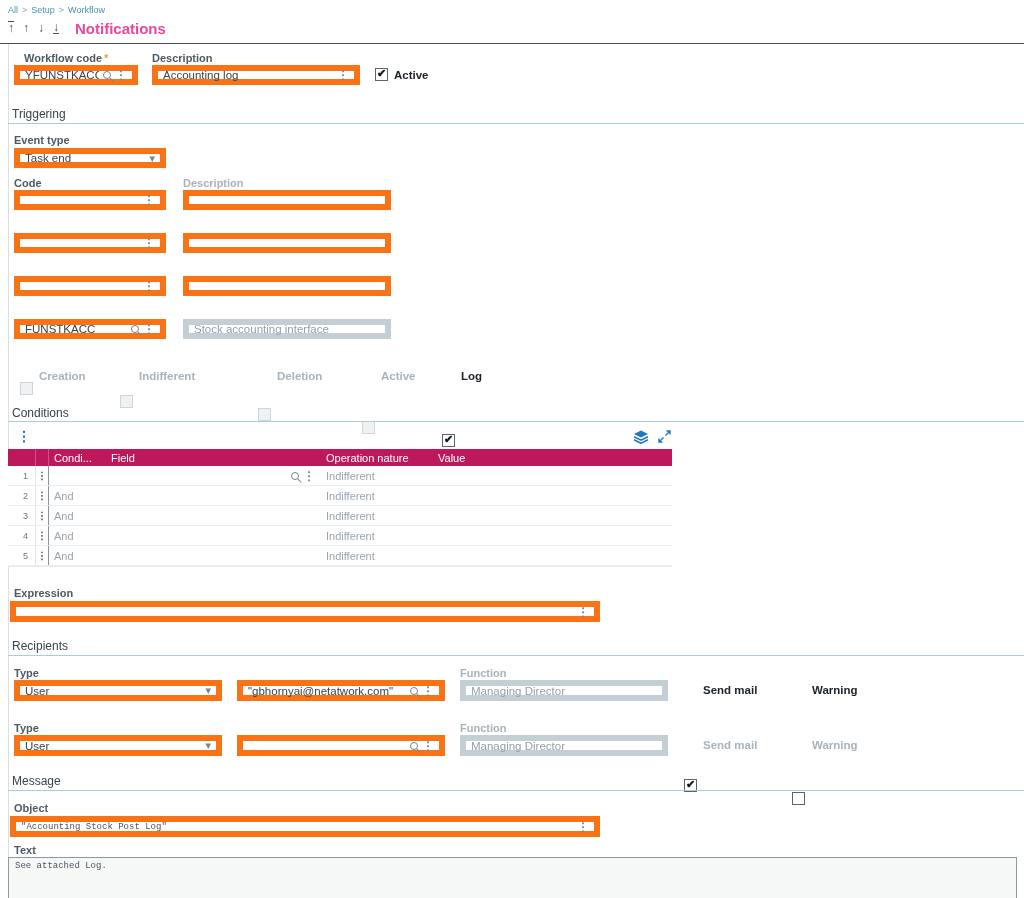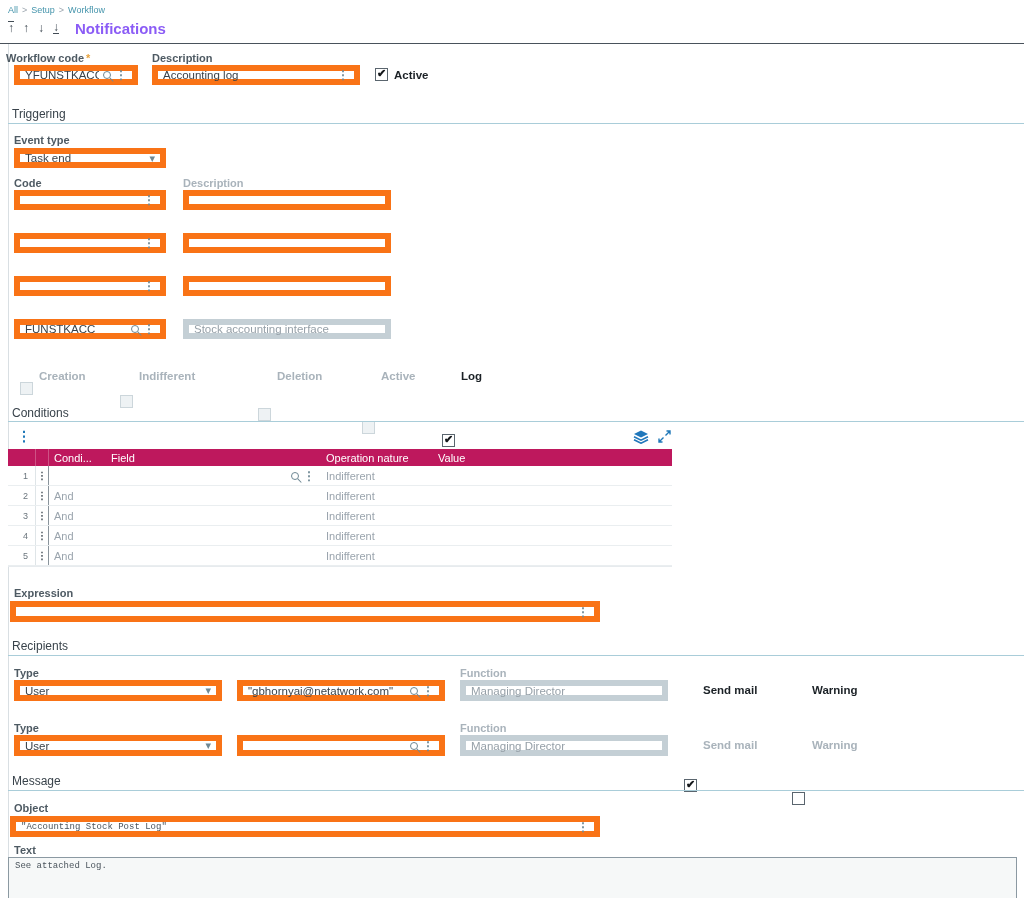--- a/index.html
+++ b/index.html
@@ -7,21 +7,21 @@
   .page { position:relative; width:1024px; height:898px; overflow:hidden; background:#fff;
           font-family:"Liberation Sans", sans-serif; }
   .abs { position:absolute; }
 
   
   .crumb { font-size:9px; color:#4695ac; }
   .crumb .sep { color:#9aa4ad; margin:0 4px; font-size:9px; }
   .crumb .item { cursor:pointer; }
 
   
-  .title { font-size:15px; font-weight:bold; color:#8b5cf6; }
+  .title { font-size:15px; font-weight:bold; color:#ec4899; }
   .navarrows { display:flex; gap:9px; align-items:center; color:#424c55; }
   .nav-a { font-size:12px; line-height:1; cursor:pointer; display:inline-block; }
   .nav-a.bar-top { border-top:1.5px solid #424c55; padding-top:0px; }
   .nav-a.bar-bot { border-bottom:1.5px solid #424c55; padding-bottom:0px; }
 
   .topline { height:1px; background:#49525b; }
   .leftline { width:1px; background:#d9dfe3; }
 
   
   .lbl { font-size:11px; font-weight:bold; color:#4e5a63; white-space:nowrap; }
@@ -97,21 +97,21 @@
     <span class="nav-a bar-top">↑</span>
     <span class="nav-a">↑</span>
     <span class="nav-a">↓</span>
     <span class="nav-a bar-bot">↓</span>
   </div>
   <div class="abs title" style="top:20px;left:75px;">Notifications</div>
   <div class="abs topline" style="top:43px;left:0;width:1024px;"></div>
   <div class="abs leftline" style="top:44px;left:8px;height:854px;"></div>
 
   
-  <div class="abs lbl" style="top:52px;left:6px;"><span>Workflow code</span><span class="req">*</span></div>
+  <div class="abs lbl" style="top:52px;left:24px;"><span>Workflow code</span><span class="req">*</span></div>
   <div class="abs input" style="top:65px;left:14px;width:124px;">
     <span class="val">YFUNSTKACC</span>
     <span class="mag"></span>
     <span class="kb">⋮</span>
   </div>
   <div class="abs lbl" style="top:52px;left:152px;">Description</div>
   <div class="abs input" style="top:65px;left:152px;width:208px;">
     <span class="val">Accounting log</span>
     <span class="kb">⋮</span>
   </div>

